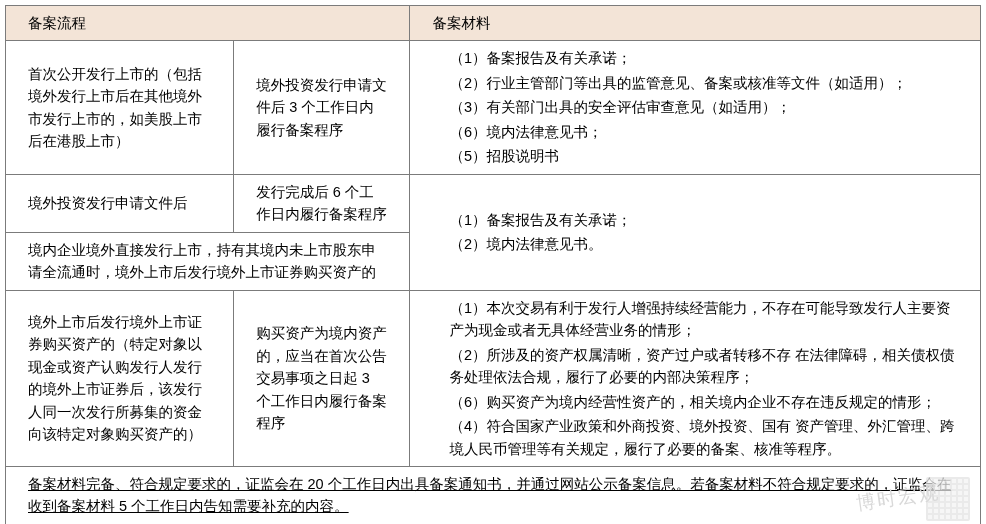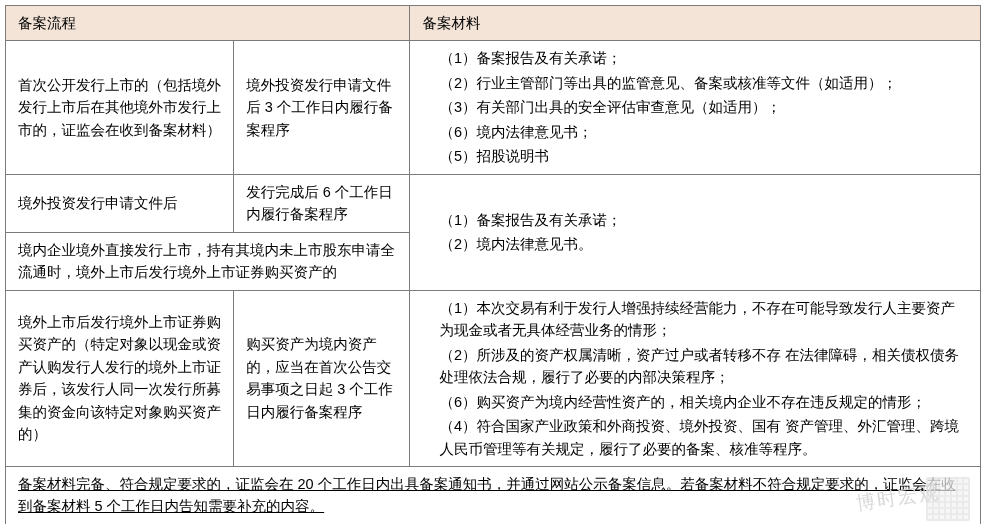--- a/index.html
+++ b/index.html
@@ -22,21 +22,21 @@
   table.filing-table {
     border-collapse: collapse;
     table-layout: fixed;
     width: 976px;
     margin: 5px;
     border: 1px solid #7b7b7b;
   }
   table.filing-table td, table.filing-table th {
     border: 1px solid #7b7b7b;
     vertical-align: middle;
-    padding: 6px 12px;
+    padding: 6px 22px;
     font-size: 14.5px;
     line-height: 1.55;
     color: #000000;
     text-align: left;
     font-weight: normal;
   }
   thead th {
     background: #f3e4d7;
     text-align: center;
     font-weight: bold;
@@ -110,21 +110,21 @@
     </colgroup>
     <thead>
       <tr>
         <th colspan="2">备案流程</th>
         <th>备案材料</th>
       </tr>
     </thead>
     <tbody>
 
       <tr>
-        <td class="cell-a">首次公开发行上市的（包括境外发行上市后在其他境外市发行上市的，证监会在收到备案材料）</td>
+        <td class="cell-a">首次公开发行上市的（包括境外发行上市后在其他境外市发行上市的，如美股上市后在港股上市）</td>
         <td class="cell-b">境外投资发行申请文件后 3 个工作日内履行备案程序</td>
         <td class="cell-c">
           <p class="para">（1）备案报告及有关承诺；</p>
           <p class="para">（2）行业主管部门等出具的监管意见、备案或核准等文件（如适用）；</p>
           <p class="para">（3）有关部门出具的安全评估审查意见（如适用）；</p>
           <p class="para">（6）境内法律意见书；</p>
           <p class="para">（5）招股说明书</p>
         </td>
       </tr>
 

